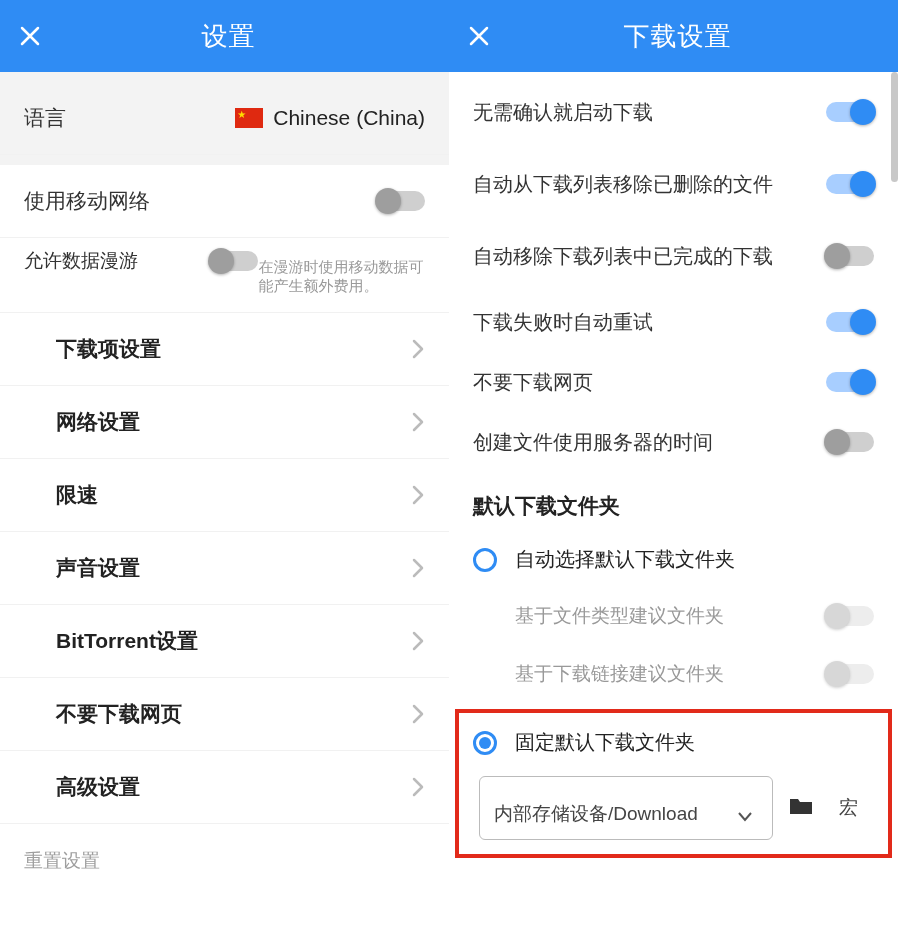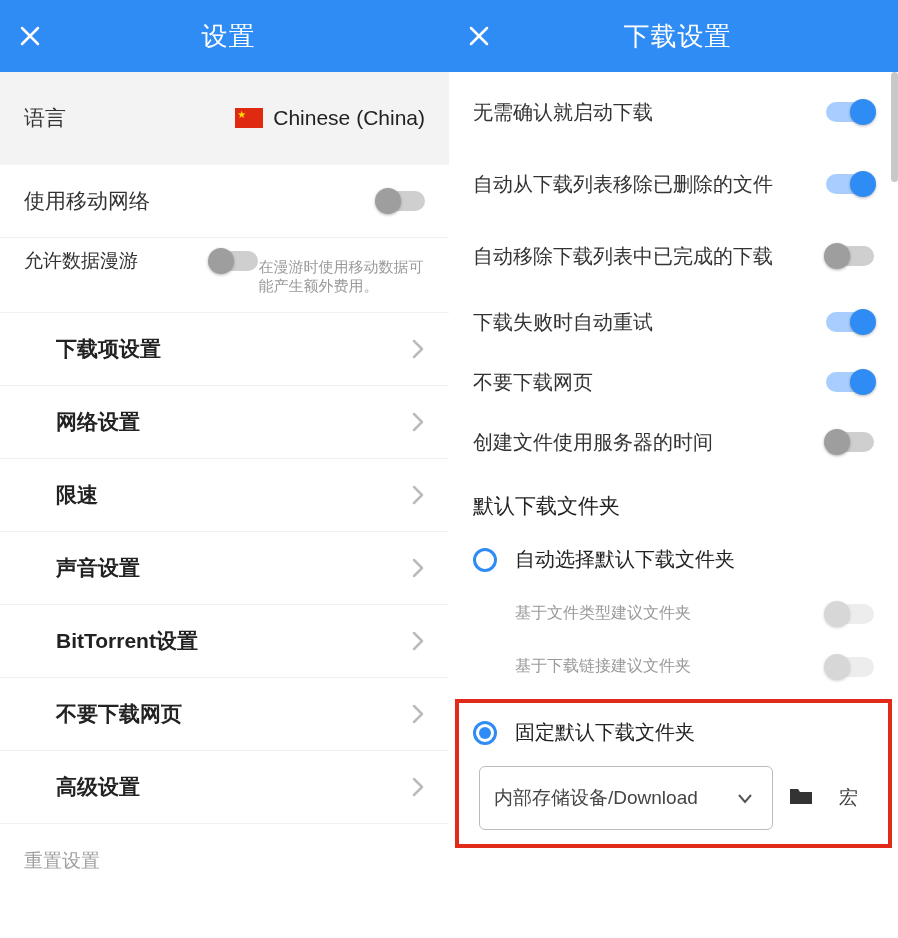--- a/index.html
+++ b/index.html
@@ -111,21 +111,21 @@
 .toggle.on .knob { background: #2f8cf4; right: -2px; }
 .toggle.disabled { opacity: 0.6; }
 .toggle.disabled .knob { background: #bdbdbd; }
 .toggle.disabled.off { background: #e2e2e2; }
 
 .chevron svg { display: block; }
 
 .section-title {
   padding: 20px 24px 12px;
   font-size: 21px;
-  font-weight: 400;
+  font-weight: 700;
   color: #222;
 }
 
 .radio-row {
   display: flex;
   align-items: center;
   padding: 14px 24px;
   font-size: 20px;
   color: #222;
 }
@@ -144,21 +144,21 @@
   background: #2f8cf4;
   border-radius: 50%;
   left: 50%; top: 50%;
   transform: translate(-50%, -50%);
 }
 
 .sub-option {
   display: flex;
   align-items: center;
   padding: 16px 24px 16px 66px;
-  font-size: 16px;
+  font-size: 19px;
   color: #999;
 }
 .sub-option .opt-label { flex: 1; }
 
 .highlight-box {
   border: 4px solid #e22a1a;
   margin: 6px 6px 0 6px;
   padding: 10px 10px 14px 10px;
 }
 
@@ -169,21 +169,21 @@
   gap: 16px;
 }
 .folder-input {
   flex: 1;
   border: 1px solid #bbb;
   border-radius: 6px;
   padding: 12px 14px;
   font-size: 19px;
   color: #444;
   display: flex;
-  align-items: center;
+  align-items: flex-end;
   min-height: 64px;
 }
 .folder-input .path-text { flex: 1; line-height: 1.3; word-break: break-all; }
 .dropdown-caret { color: #555; padding: 0 6px; }
 .folder-icon { color: #333; }
 .macro-label { color: #444; font-size: 19px; padding: 0 10px; }
 
 .pane-right .content { padding-top: 4px; }
 
 .scrollbar {

